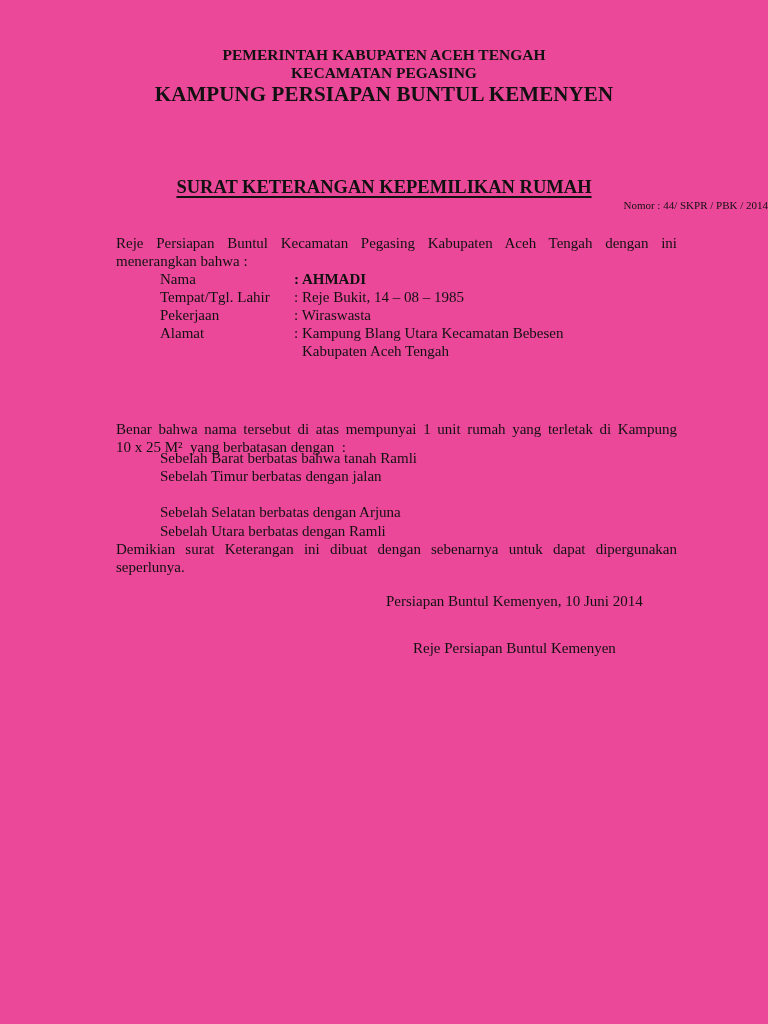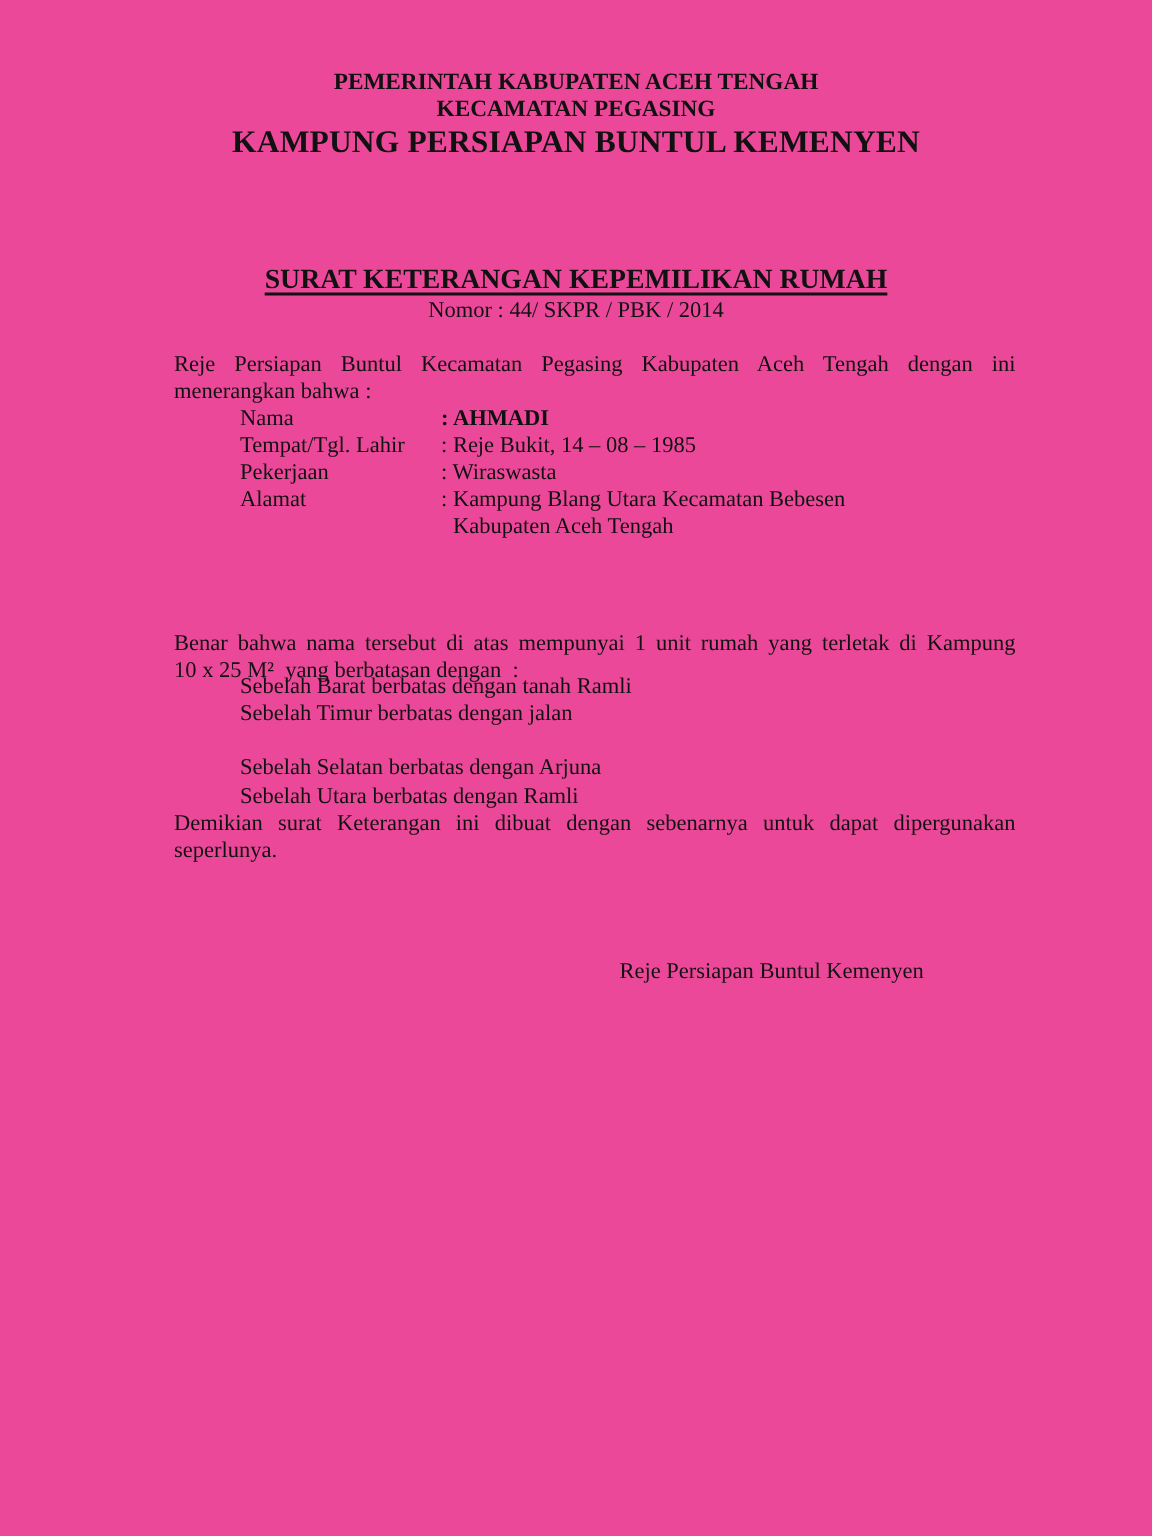--- a/index.html
+++ b/index.html
@@ -25,21 +25,21 @@
     .center { left: 0; width: 768px; text-align: center; }
 
     .hdr1 { top: 46px; font-size: 15.5px; font-weight: bold; }
     .hdr2 { top: 64px; font-size: 15.5px; font-weight: bold; }
     .hdr3 { top: 82px; font-size: 21px; font-weight: bold; letter-spacing: 0.1px; }
 
     .title {
       top: 177px; font-size: 18.5px; font-weight: bold;
     }
     .title span { text-decoration: underline; text-underline-offset: 3px; text-decoration-thickness: 1.5px; }
-    .nomor { top: 199px; font-size: 15px; }
+    .nomor { top: 199px; font-size: 11px; text-align: right; }
 
     .para {
       position: absolute;
       left: 116px;
       width: 561px;
       font-size: 15px;
       line-height: 18.2px;
       text-align: justify;
     }
     .p1 { top: 234px; }
@@ -105,25 +105,26 @@
   </div>
   <div class="field-row" style="top:342px;">
     <span class="field-value" style="left:142px;">Kabupaten Aceh Tengah</span>
   </div>
 
   <div class="para p2">
     <div style="text-align: justify; text-align-last: justify; margin-top: 24px;">Benar bahwa nama tersebut di atas mempunyai 1 unit rumah yang terletak di Kampung</div>
     <div style="white-space: pre;">10 x 25 M²  yang berbatasan dengan  :</div>
   </div>
 
-  <div class="border-item" style="top:450px;">Sebelah Barat berbatas dengan tanah Ramli</div>
+  <div class="border-item" style="top:450px;">Sebelah Barat berbatas bahwa tanah Ramli</div>
   <div class="border-item" style="top:468px;">Sebelah Timur berbatas dengan jalan</div>
   <div class="border-item" style="top:486px;margin-top:37px;">Sebelah Utara berbatas dengan Ramli</div>
   <div class="border-item" style="top:504px;">Sebelah Selatan berbatas dengan Arjuna</div>
 
   <div class="para p3">
     <div style="text-align: justify; text-align-last: justify;">Demikian surat Keterangan ini dibuat dengan sebenarnya untuk dapat dipergunakan</div>
     <div>seperlunya.</div>
   </div>
 
+  <div class="sig" style="left:386px; top:593px;">Persiapan Buntul Kemenyen, 10 Juni 2014</div>
   <div class="sig" style="left:413px; top:611px;margin-top:29px;">Reje Persiapan Buntul Kemenyen</div>
 
 </div>
 
 </body></html>

